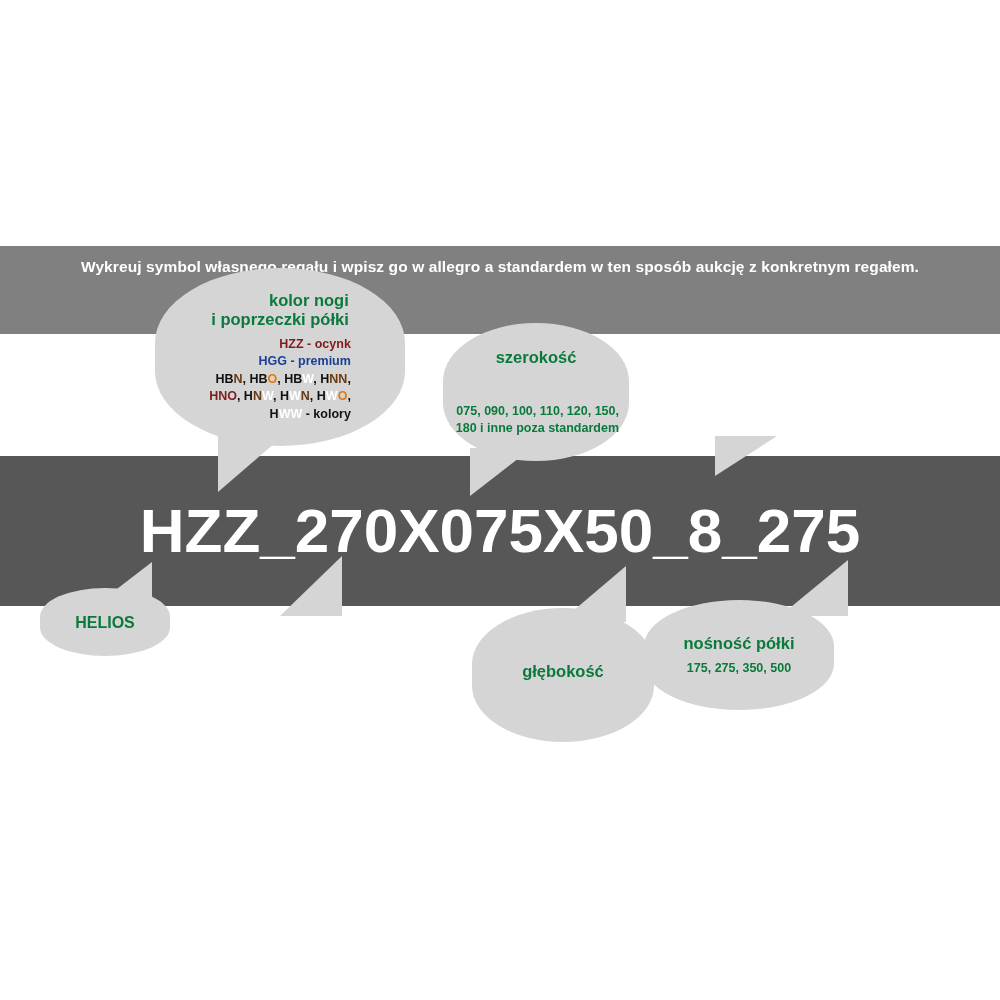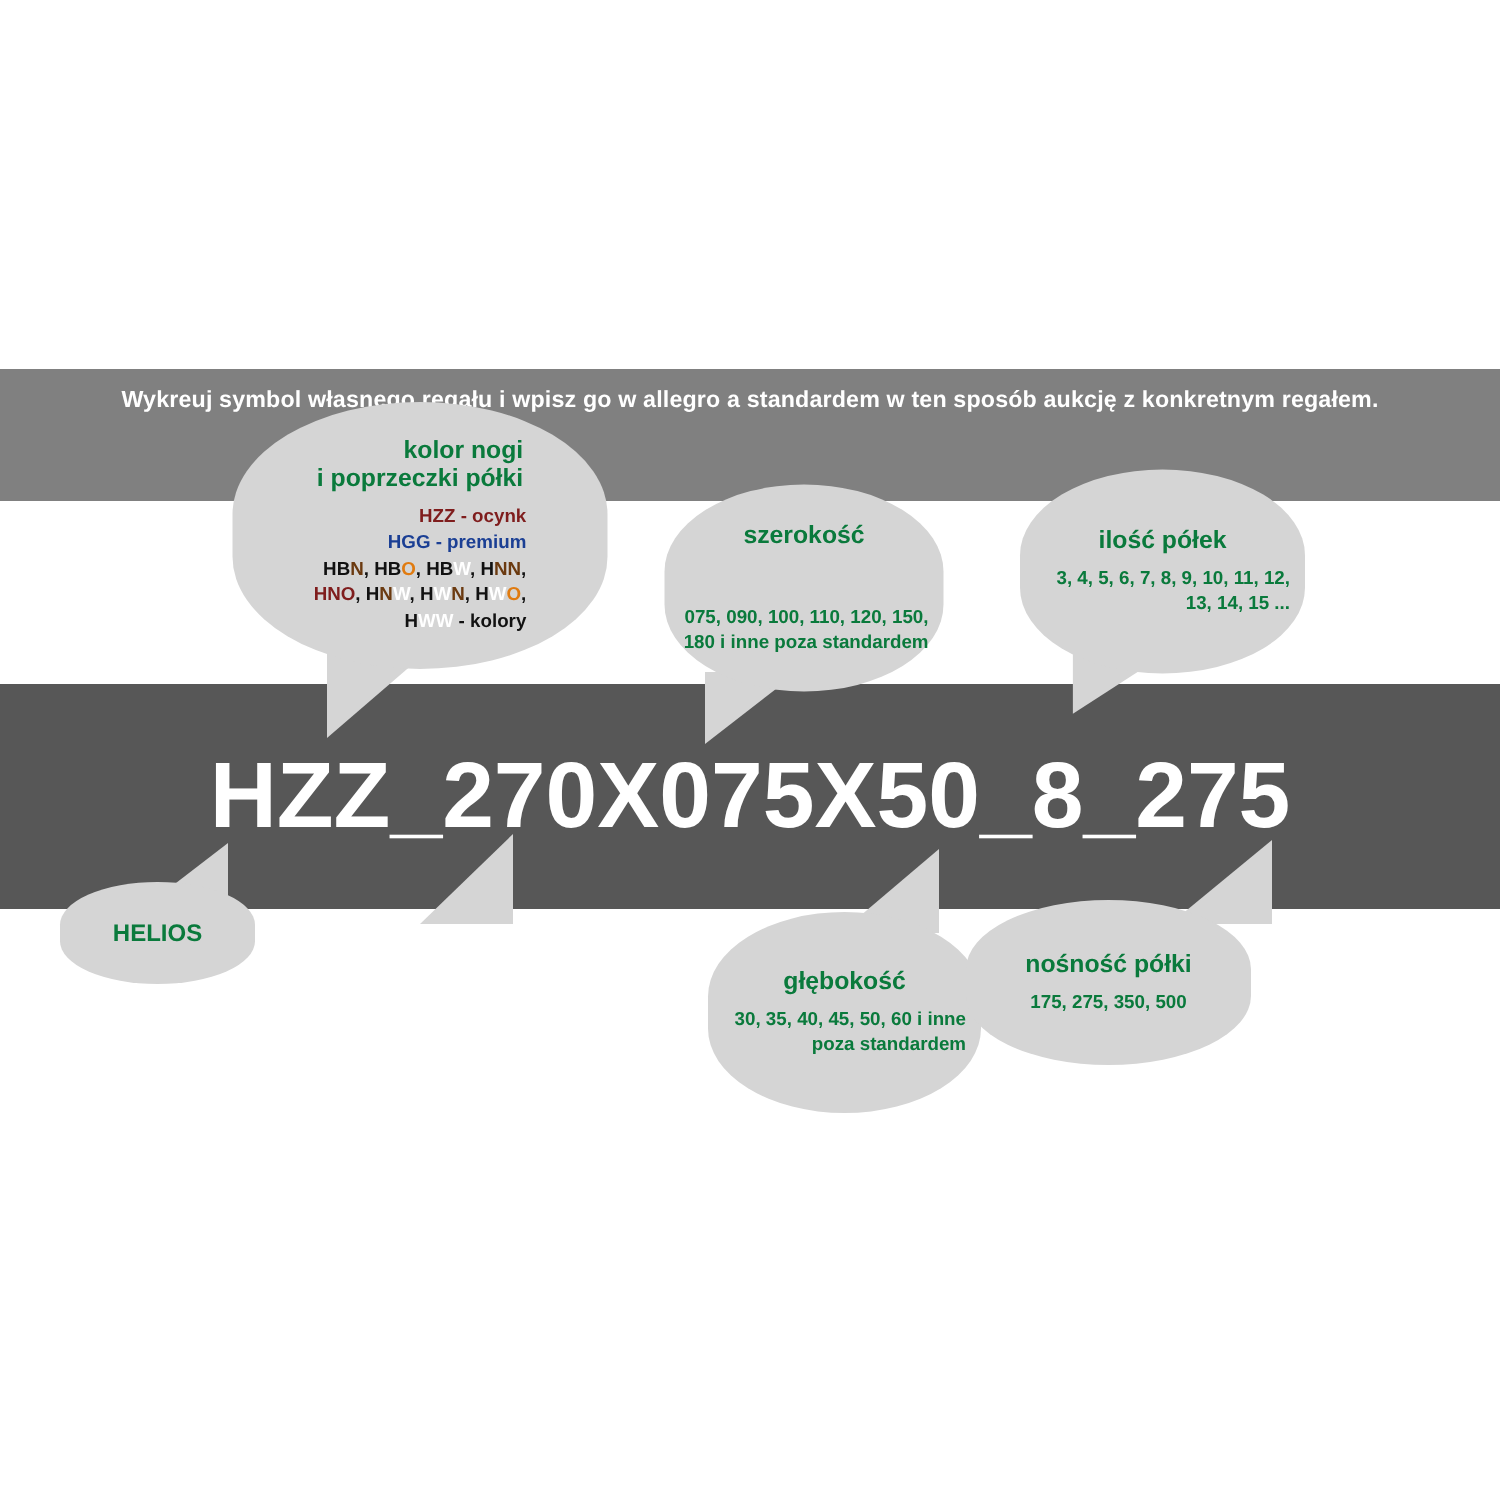--- a/index.html
+++ b/index.html
@@ -184,33 +184,28 @@
         <span class="c-black">H</span><span class="c-white">WW</span><span class="c-black"> - kolory</span>
       </div>
     </div>
   </div>
 
   <div class="bubble" id="bubble-szer">
     <div class="title">szerokość</div>
     <div class="body">075, 090, 100, 110, 120, 150, 180  i inne poza standardem</div>
   </div>
 
-  <div class="bubble" id="bubble-ilosc">
-    <div class="title">ilość półek</div>
-    <div class="body">3, 4, 5, 6, 7, 8, 9, 10, 11, 12, 13, 14, 15 ...</div>
-  </div>
 
   <div class="bubble no-body" id="bubble-helios">
     <div class="title">HELIOS</div>
   </div>
 
 
   <div class="bubble" id="bubble-gleb">
     <div class="title">głębokość</div>
-    <div class="body">30, 35, 40, 45, 50, 60 i inne poza standardem</div>
   </div>
 
   <div class="bubble" id="bubble-nosn">
     <div class="title">nośność półki</div>
     <div class="body">175, 275, 350, 500</div>
   </div>
 
 </div>
 
 </body></html>

